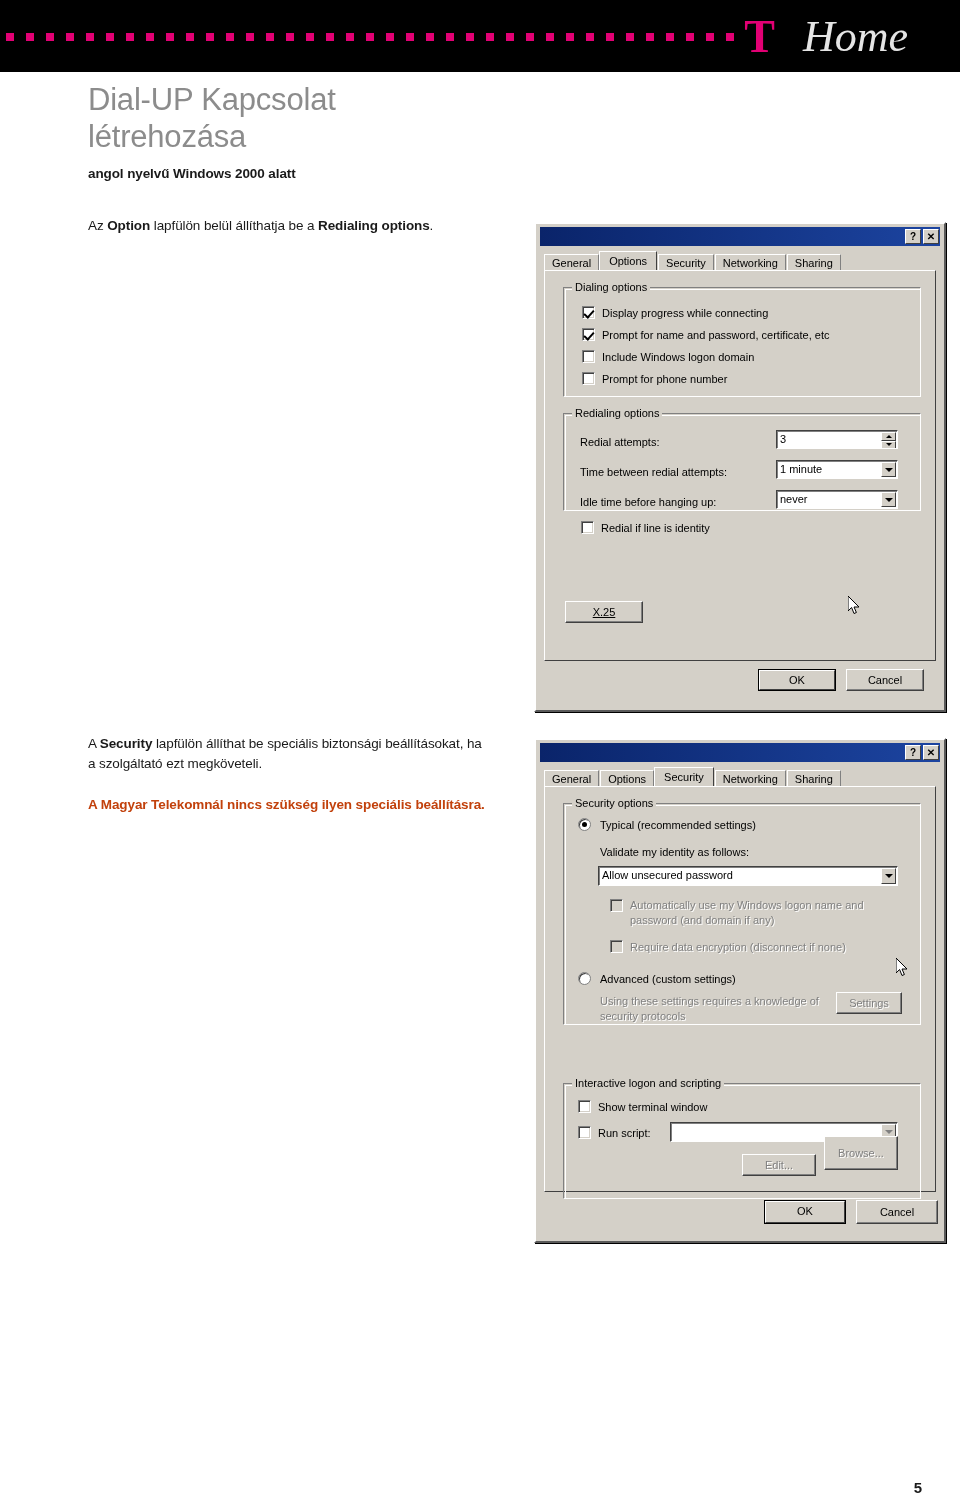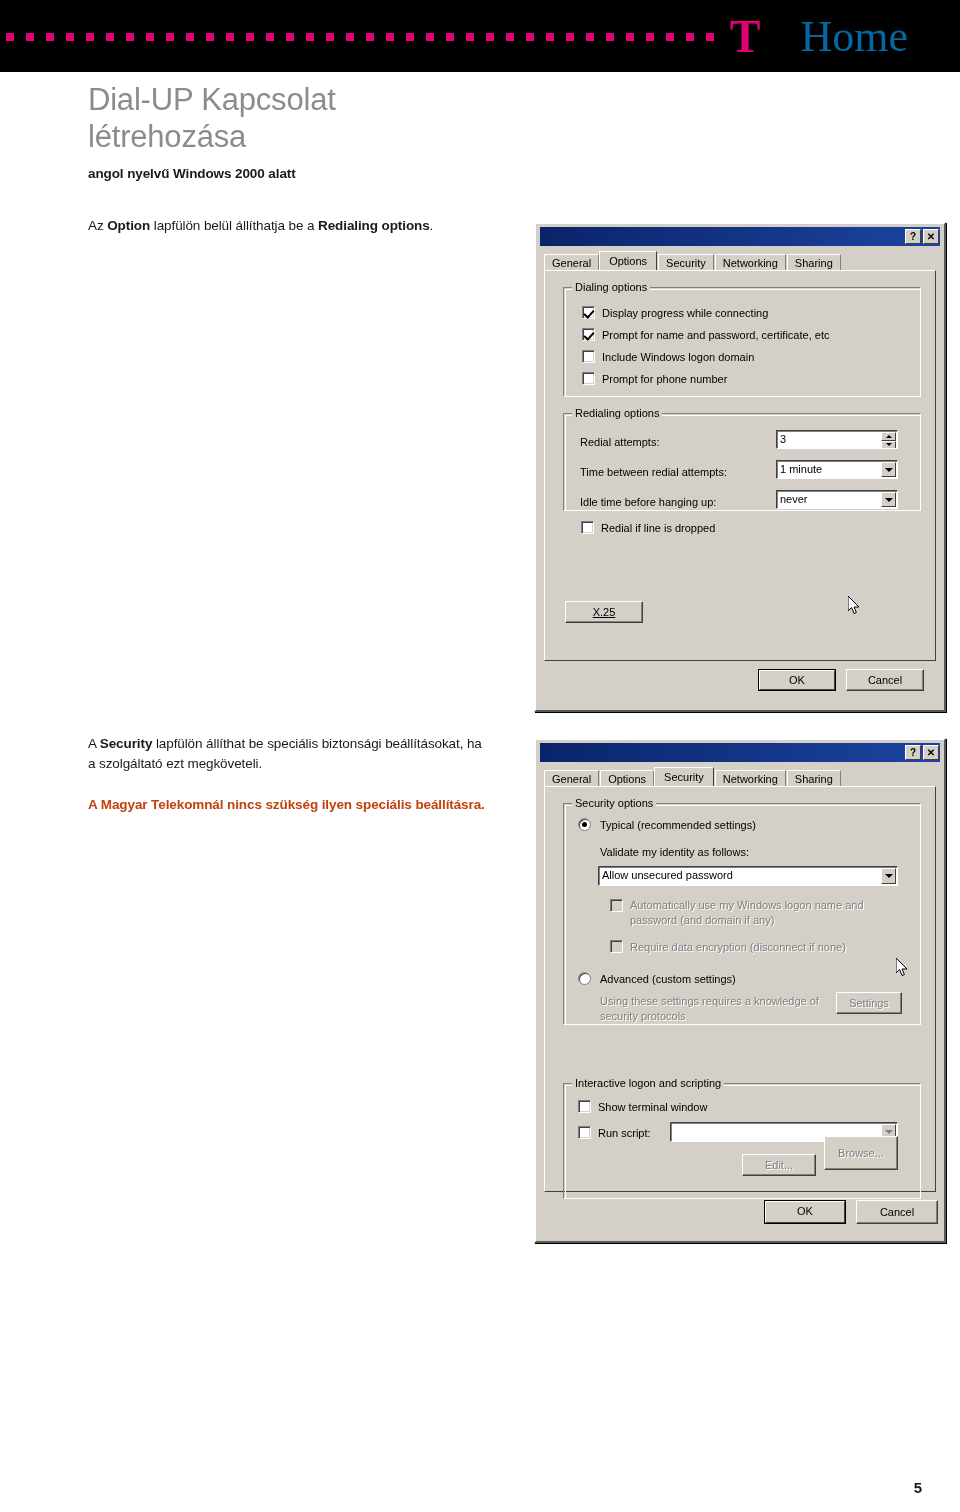--- a/index.html
+++ b/index.html
@@ -51,23 +51,24 @@
     font-family: "Liberation Serif", serif;
     font-weight: bold;
     font-size: 46px;
     color: #e20074;
     line-height: 1;
     letter-spacing: 0;
   }
   .logo-home {
     font-family: "Liberation Serif", serif;
     font-size: 44px;
-    color: #0369a1;
+    color: #e5e5e5;
     line-height: 1;
-    margin-left: 34px;
+    margin-left: 22px;
+    font-style: italic;
   }
 
   
   .page-title {
     position: absolute;
     left: 88px; top: 82px;
     width: 500px;
     font-size: 31px;
     line-height: 1.18;
     color: #8c8c8c;
@@ -498,21 +499,21 @@
       <span class="lbl" style="left:16px; top:82px;">Idle time before hanging up:</span>
       <div class="field" style="left:212px; top:76px; width:122px; height:19px;">
         <span>never</span>
         <div class="arrowbtn" style="height:15px;">
             <span class="tri-down"></span>
           </div>
       </div>
     </div>
 
     <div class="chk" style="left:36px; top:250px;"></div>
-    <span class="lbl" style="left:56px; top:251px;">Redial if line is dropped</span>
+    <span class="lbl" style="left:56px; top:251px;">Redial if line is identity</span>
 
     <div class="btn" style="left:20px; top:330px; width:78px; height:22px;text-decoration:underline;">
       <span>X.25</span>
     </div>
   </div>
 
   <div class="cursor" style="left:312px; top:372px;">
     <svg width="12" height="19" viewBox="0 0 12 19">
       <polygon points="0,0 0,15 3.6,11.5 6,17.5 8.4,16.5 6,11 11,11" fill="#ffffff" stroke="#000000" stroke-width="1"></polygon>
     </svg>

